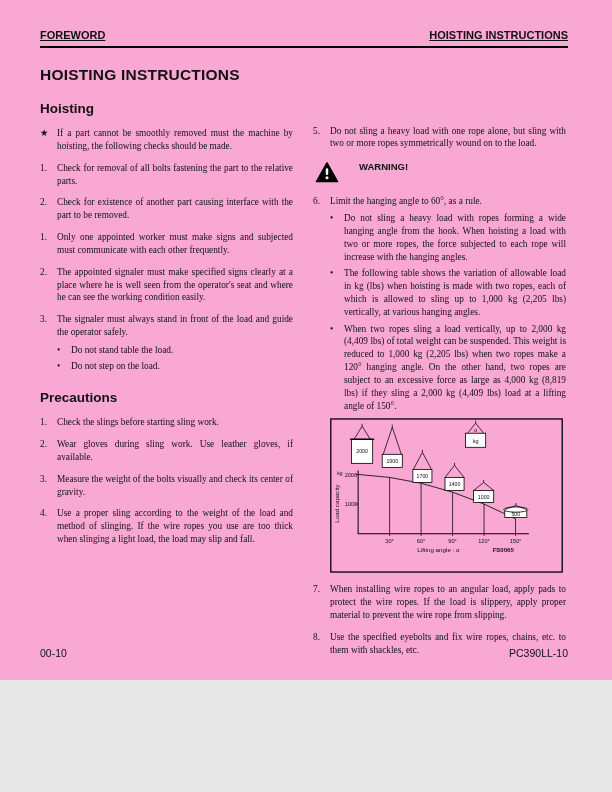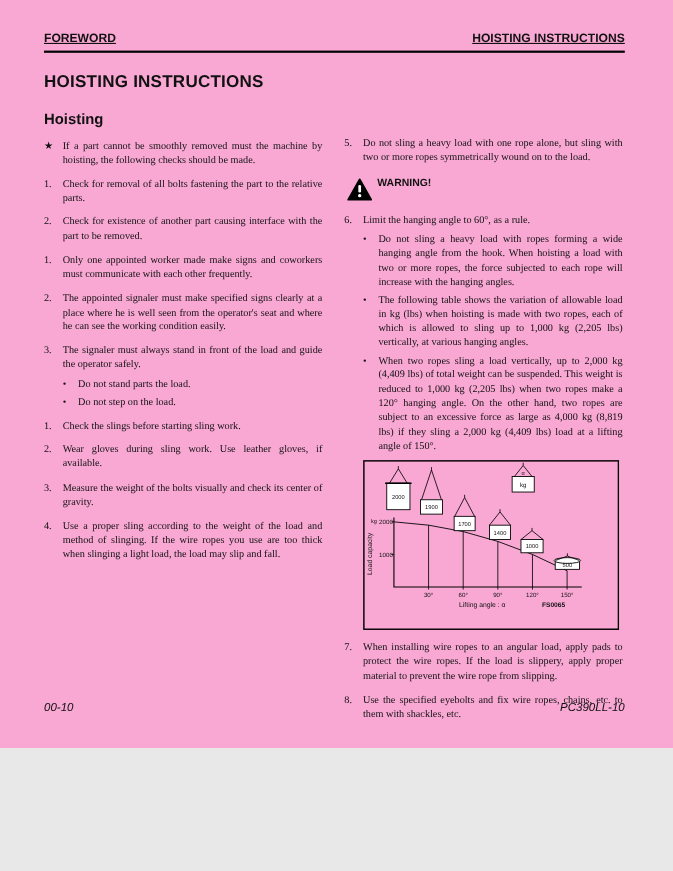--- a/index.html
+++ b/index.html
@@ -20,27 +20,27 @@
   .li{display:flex;margin:0 0 9px;}
   .li .num{width:17px;flex:none;}
   .li .txt{flex:1;text-align:justify;}
   .bullets{margin:-4px 0 9px 17px;}
   .bullets .li{margin:0 0 3px;}
   .bullets .li .num{width:14px;}
   .bullets.tight6{margin:-5px 0 6px 17px;}
   .bullets.tight6 .li{margin:0 0 4px;}
   .warning{display:flex;margin:10px 0 12px;font-family:"Liberation Sans",sans-serif;}
   .warn-icon{width:24px;flex:none;margin-left:2px;padding-top:2px;}
-  .warn-label{font-weight:bold;font-size:9.5px;width:62px;flex:none;margin-left:4px;}
+  .warn-label{font-weight:bold;font-size:9.5px;width:62px;flex:none;margin-left:20px;}
   .warn-text{flex:1;font-size:9px;line-height:1.32;margin-left:6px;}
   .chartbox{margin:4px 0 10px 17px;}
   svg{display:block;}
   svg text{font-family:"Liberation Sans",sans-serif;fill:#111;}
-  .pagefooter{position:absolute;left:40px;right:44px;bottom:30px;display:flex;
-        justify-content:space-between;font-family:"Liberation Sans",sans-serif;font-size:10.5px;font-style:italic;}
+  .pagefooter{position:absolute;left:40px;right:44px;bottom:20px;display:flex;
+        justify-content:space-between;font-family:"Liberation Sans",sans-serif;font-size:10.5px;}
 </style>
 </head>
 <body>
 
 <div class="page">
 
   <div class="pageheader">
     <span>FOREWORD</span>
     <span>HOISTING INSTRUCTIONS</span>
   </div>
@@ -61,41 +61,42 @@
         <span class="txt">Check for removal of all bolts fastening the part to the relative parts.</span>
       </div>
       <div class="li">
         <span class="num">2.</span>
         <span class="txt">Check for existence of another part causing interface with the part to be removed.</span>
       </div>
 
 
       <div class="li">
         <span class="num">1.</span>
-        <span class="txt">Only one appointed worker made make signs and coworkers must communicate with each other frequently.</span>
+        <span class="txt">Only one appointed worker must make signs and subjected must communicate with each other frequently.</span>
       </div>
       <div class="li">
         <span class="num">2.</span>
         <span class="txt">The appointed signaler must make specified signs clearly at a place where he is well seen from the operator's seat and where he can see the working condition easily.</span>
       </div>
       <div class="li">
         <span class="num">3.</span>
         <span class="txt">The signaler must always stand in front of the load and guide the operator safely.</span>
       </div>
       <div class="bullets">
         <div class="li">
           <span class="num">•</span>
-          <span class="txt">Do not stand parts the load.</span>
+          <span class="txt">Do not stand table the load.</span>
         </div>
         <div class="li">
           <span class="num">•</span>
           <span class="txt">Do not step on the load.</span>
         </div>
       </div>
 
+      <h2 class="sec">Precautions</h2>
 
       <div class="li">
         <span class="num">1.</span>
         <span class="txt">Check the slings before starting sling work.</span>
       </div>
       <div class="li">
         <span class="num">2.</span>
         <span class="txt">Wear gloves during sling work. Use leather gloves, if available.</span>
       </div>
       <div class="li">

